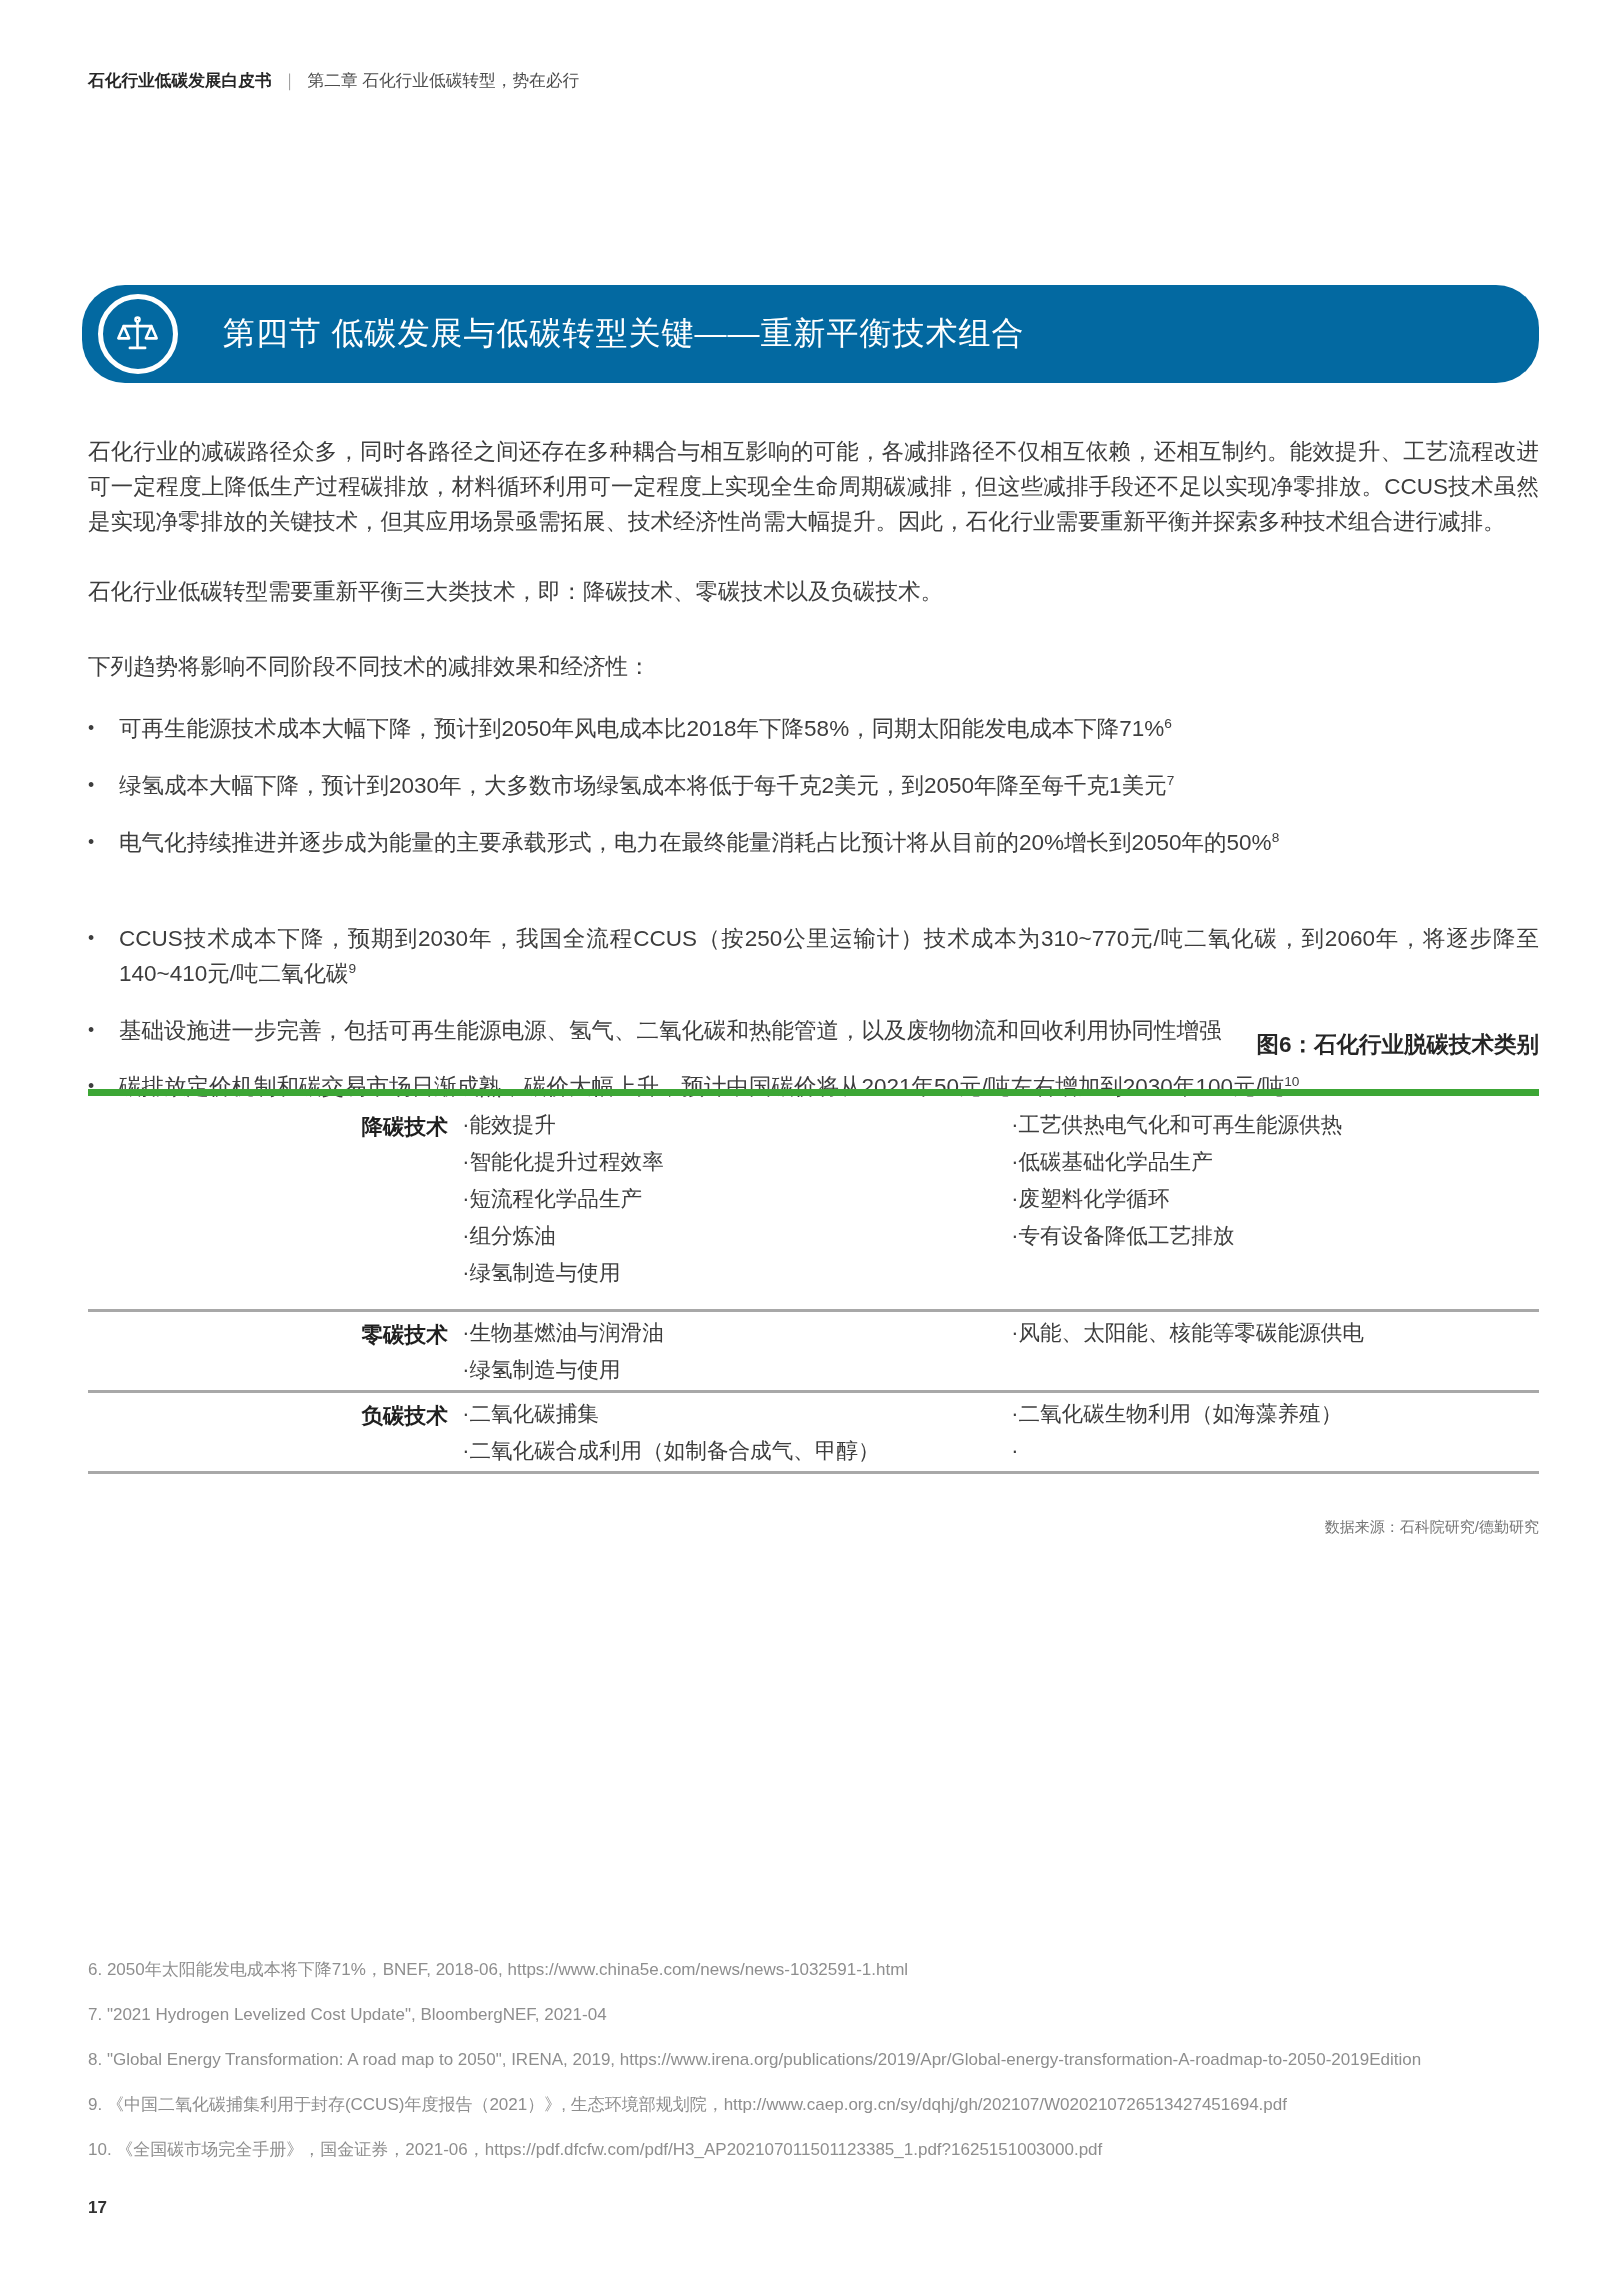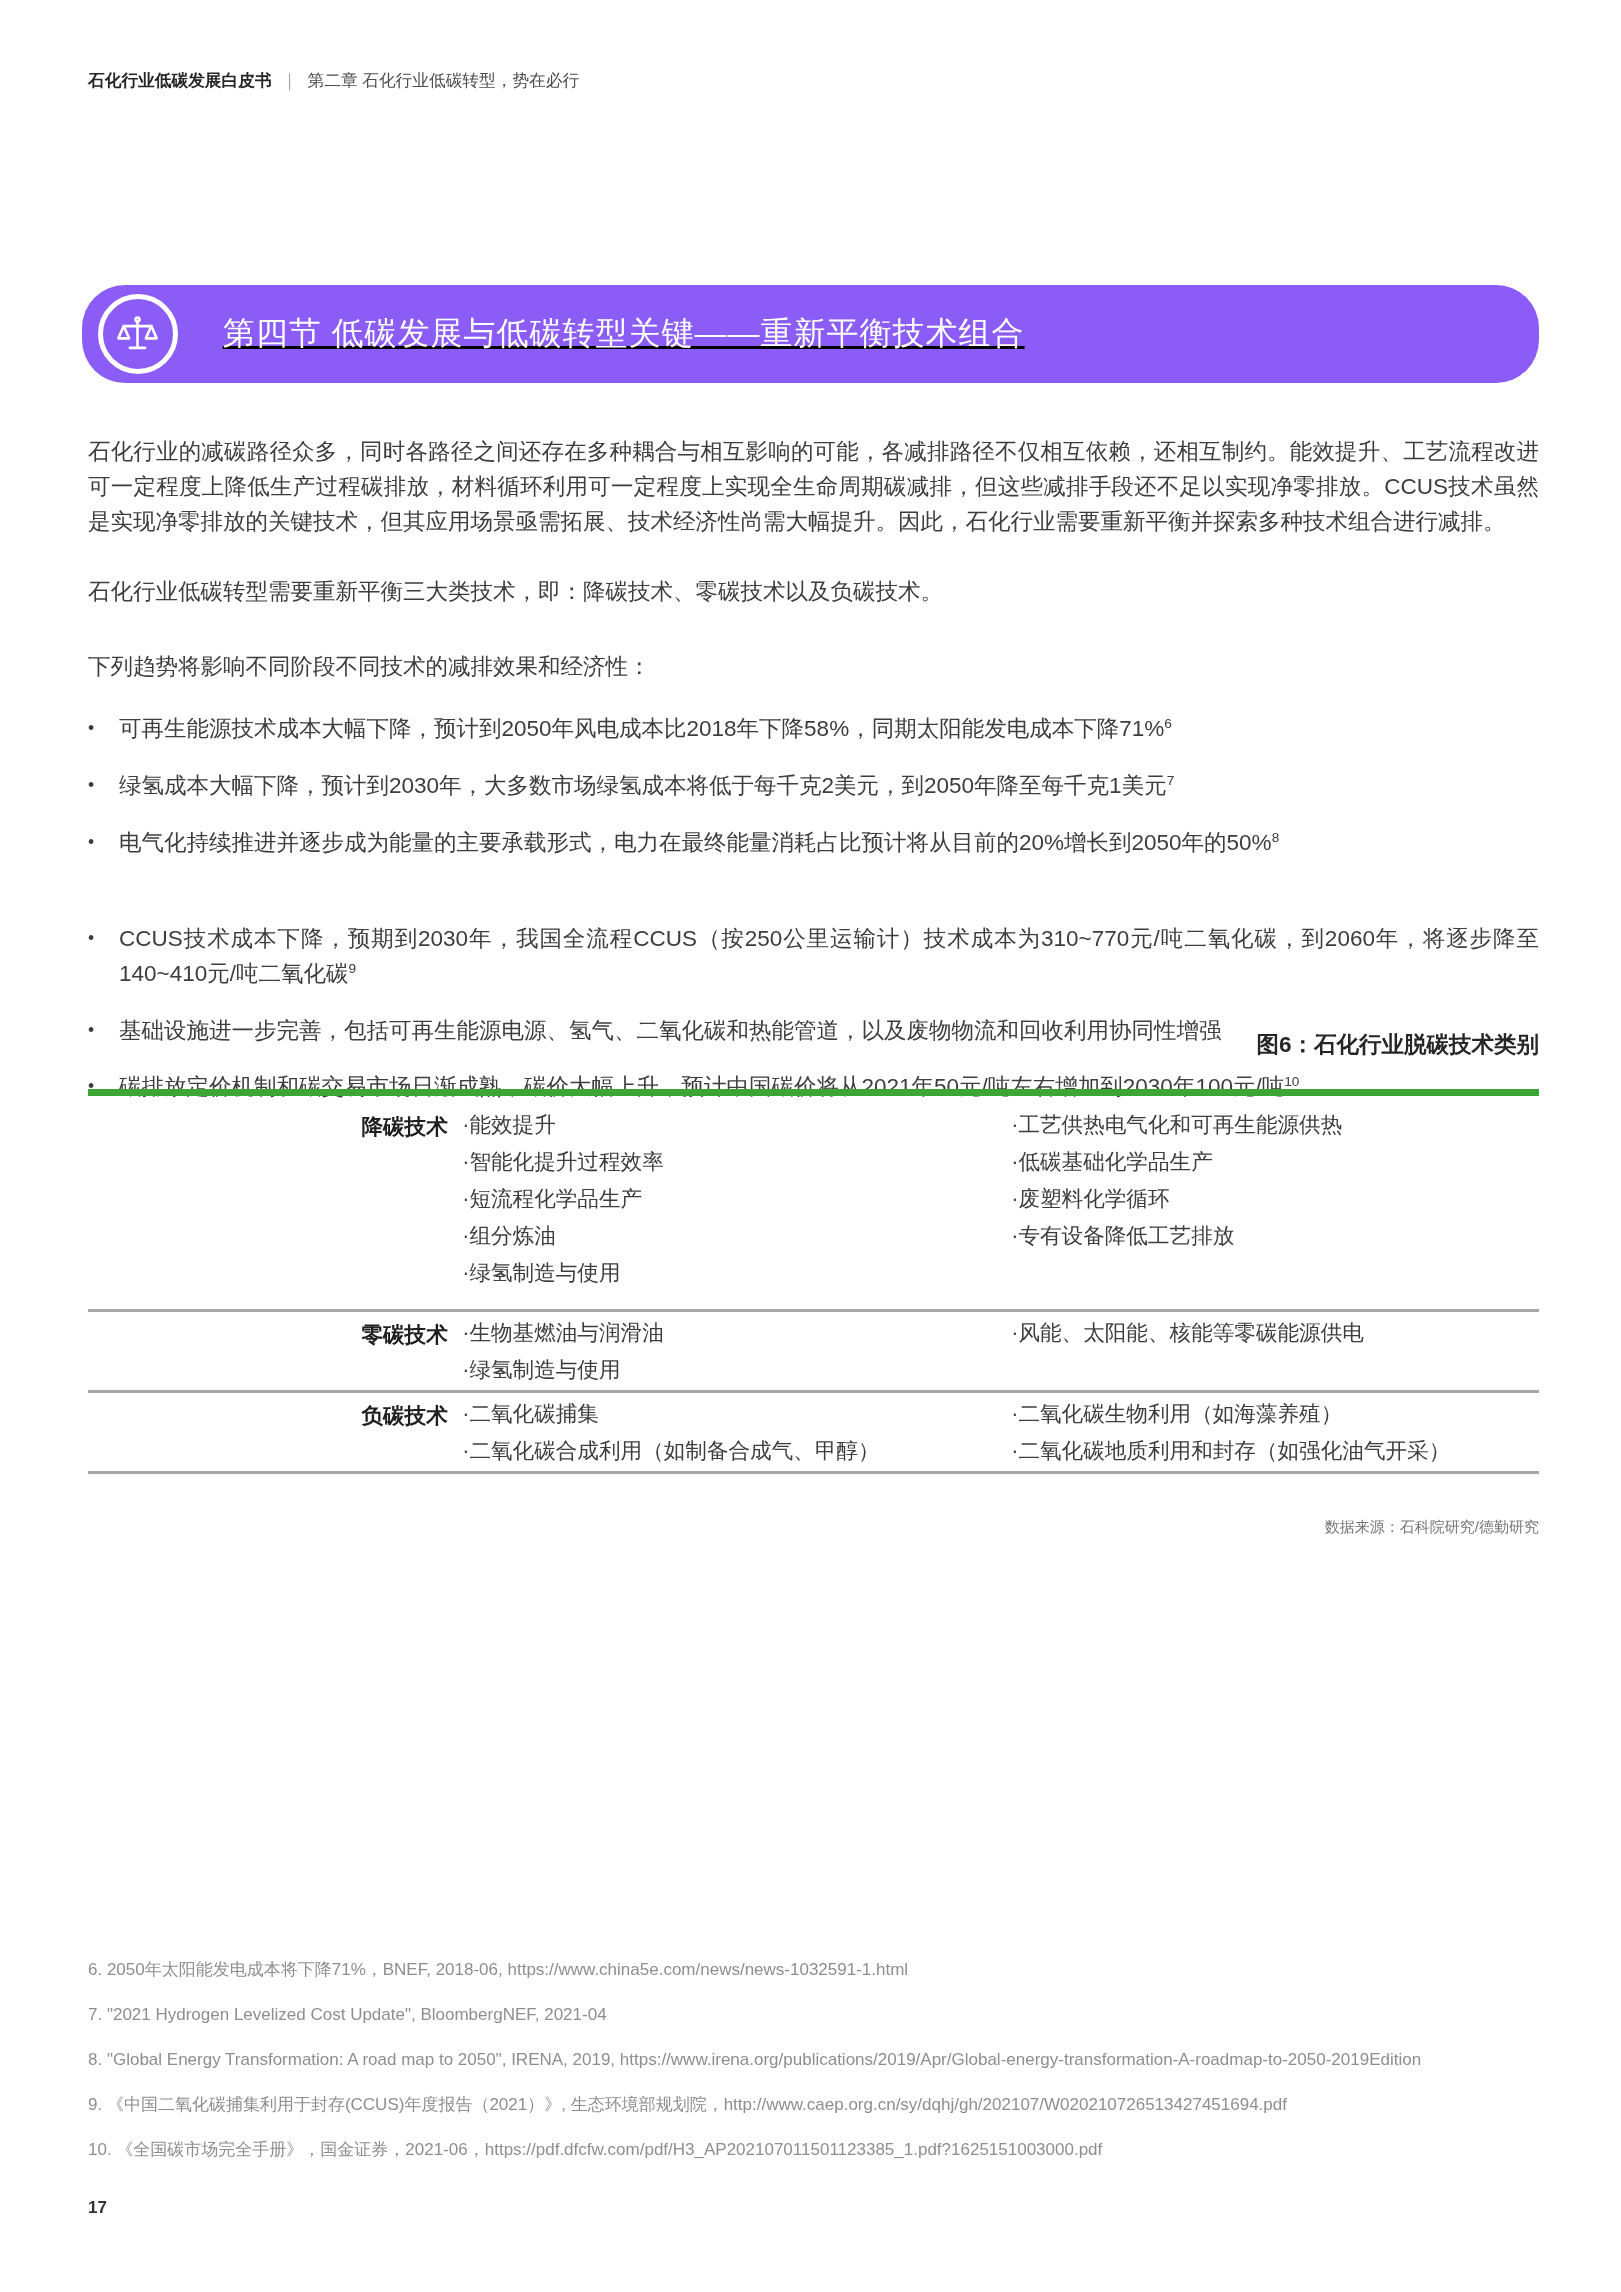--- a/index.html
+++ b/index.html
@@ -18,23 +18,23 @@
     position: absolute; top: 69px; left: 88px; right: 82px;
     font-size: 16.7px; color: #4d4d4d; white-space: nowrap;
   }
   .runhead .book { font-weight: bold; color: #262626; }
   .runhead .sep { color: #9a9a9a; margin: 0 9.8px; font-weight: 300; }
   .runhead .chapter { color: #4d4d4d; }
 
   
   .banner {
     position: absolute; top: 285px; left: 82px; right: 82px; height: 98px;
-    background: #8b5cf6;
+    background: #0369a1;
     border-radius: 43px;
-    display: flex; align-items: center; text-decoration: underline;
+    display: flex; align-items: center;
   }
   .banner .icon-circle {
     width: 80px; height: 80px; margin-left: 15.7px;
     border: 5.9px solid #ffffff; border-radius: 50%;
     display: flex; align-items: center; justify-content: center;
     flex: 0 0 auto;
   }
   .banner .icon-circle svg { display: block; }
   .banner .title {
     color: #ffffff; font-size: 32px; font-weight: 400;
@@ -226,21 +226,20 @@
               <span>二氧化碳合成利用（如制备合成气、甲醇）</span>
             </li>
         </ul>
         <ul class="tcol">
           <li>
               <span class="tb">·</span>
               <span>二氧化碳生物利用（如海藻养殖）</span>
             </li>
           <li>
               <span class="tb">·</span>
-              <span>二氧化碳地质利用和封存（如强化油气开采）</span>
             </li>
         </ul>
       </div>
 
     </div>
 
     <div class="src-note">数据来源：石科院研究/德勤研究</div>
   </div>
 
   <div class="footnotes">

